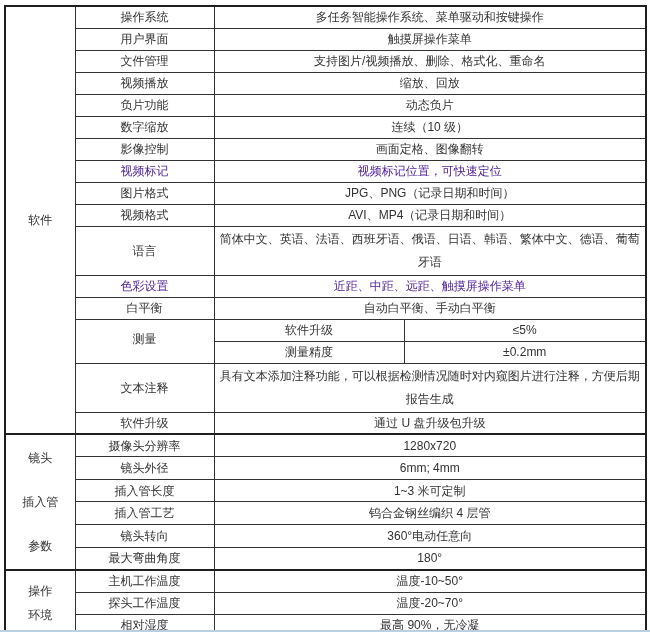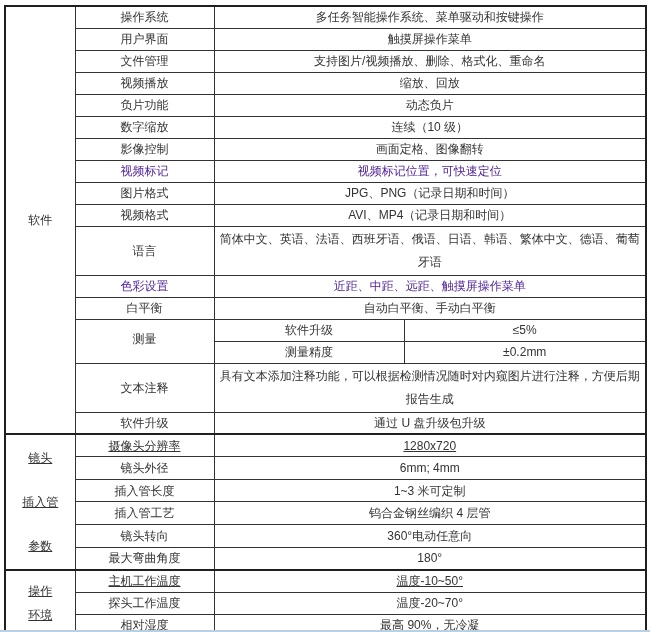--- a/index.html
+++ b/index.html
@@ -25,21 +25,21 @@
     color: #333333;
     text-align: center;
     vertical-align: middle;
     padding: 1px 4px;
     line-height: 1.5;
     overflow: hidden;
   }
   .spec-table tr { height: 22px; }
   .spec-table tr.tall { height: 46px; }
   .spec-table tr.tall td.value { line-height: 23px; margin-top: 44px; }
-  .spec-table tr.section-start td { border-top: 2px solid #1f1f1f; text-decoration: underline; }
+  .spec-table tr.section-start td { border-top: 2px solid #1f1f1f; }
 
   td.category { white-space: pre-line; }
   td.cat-s1 { line-height: 44px; }
   td.cat-s2 { line-height: 24px; }
 
   td.measure-label { vertical-align: top; padding-top: 10px; }
 
   td.red { color: #4c1d95; }
 
   .bottom-edge-line {

